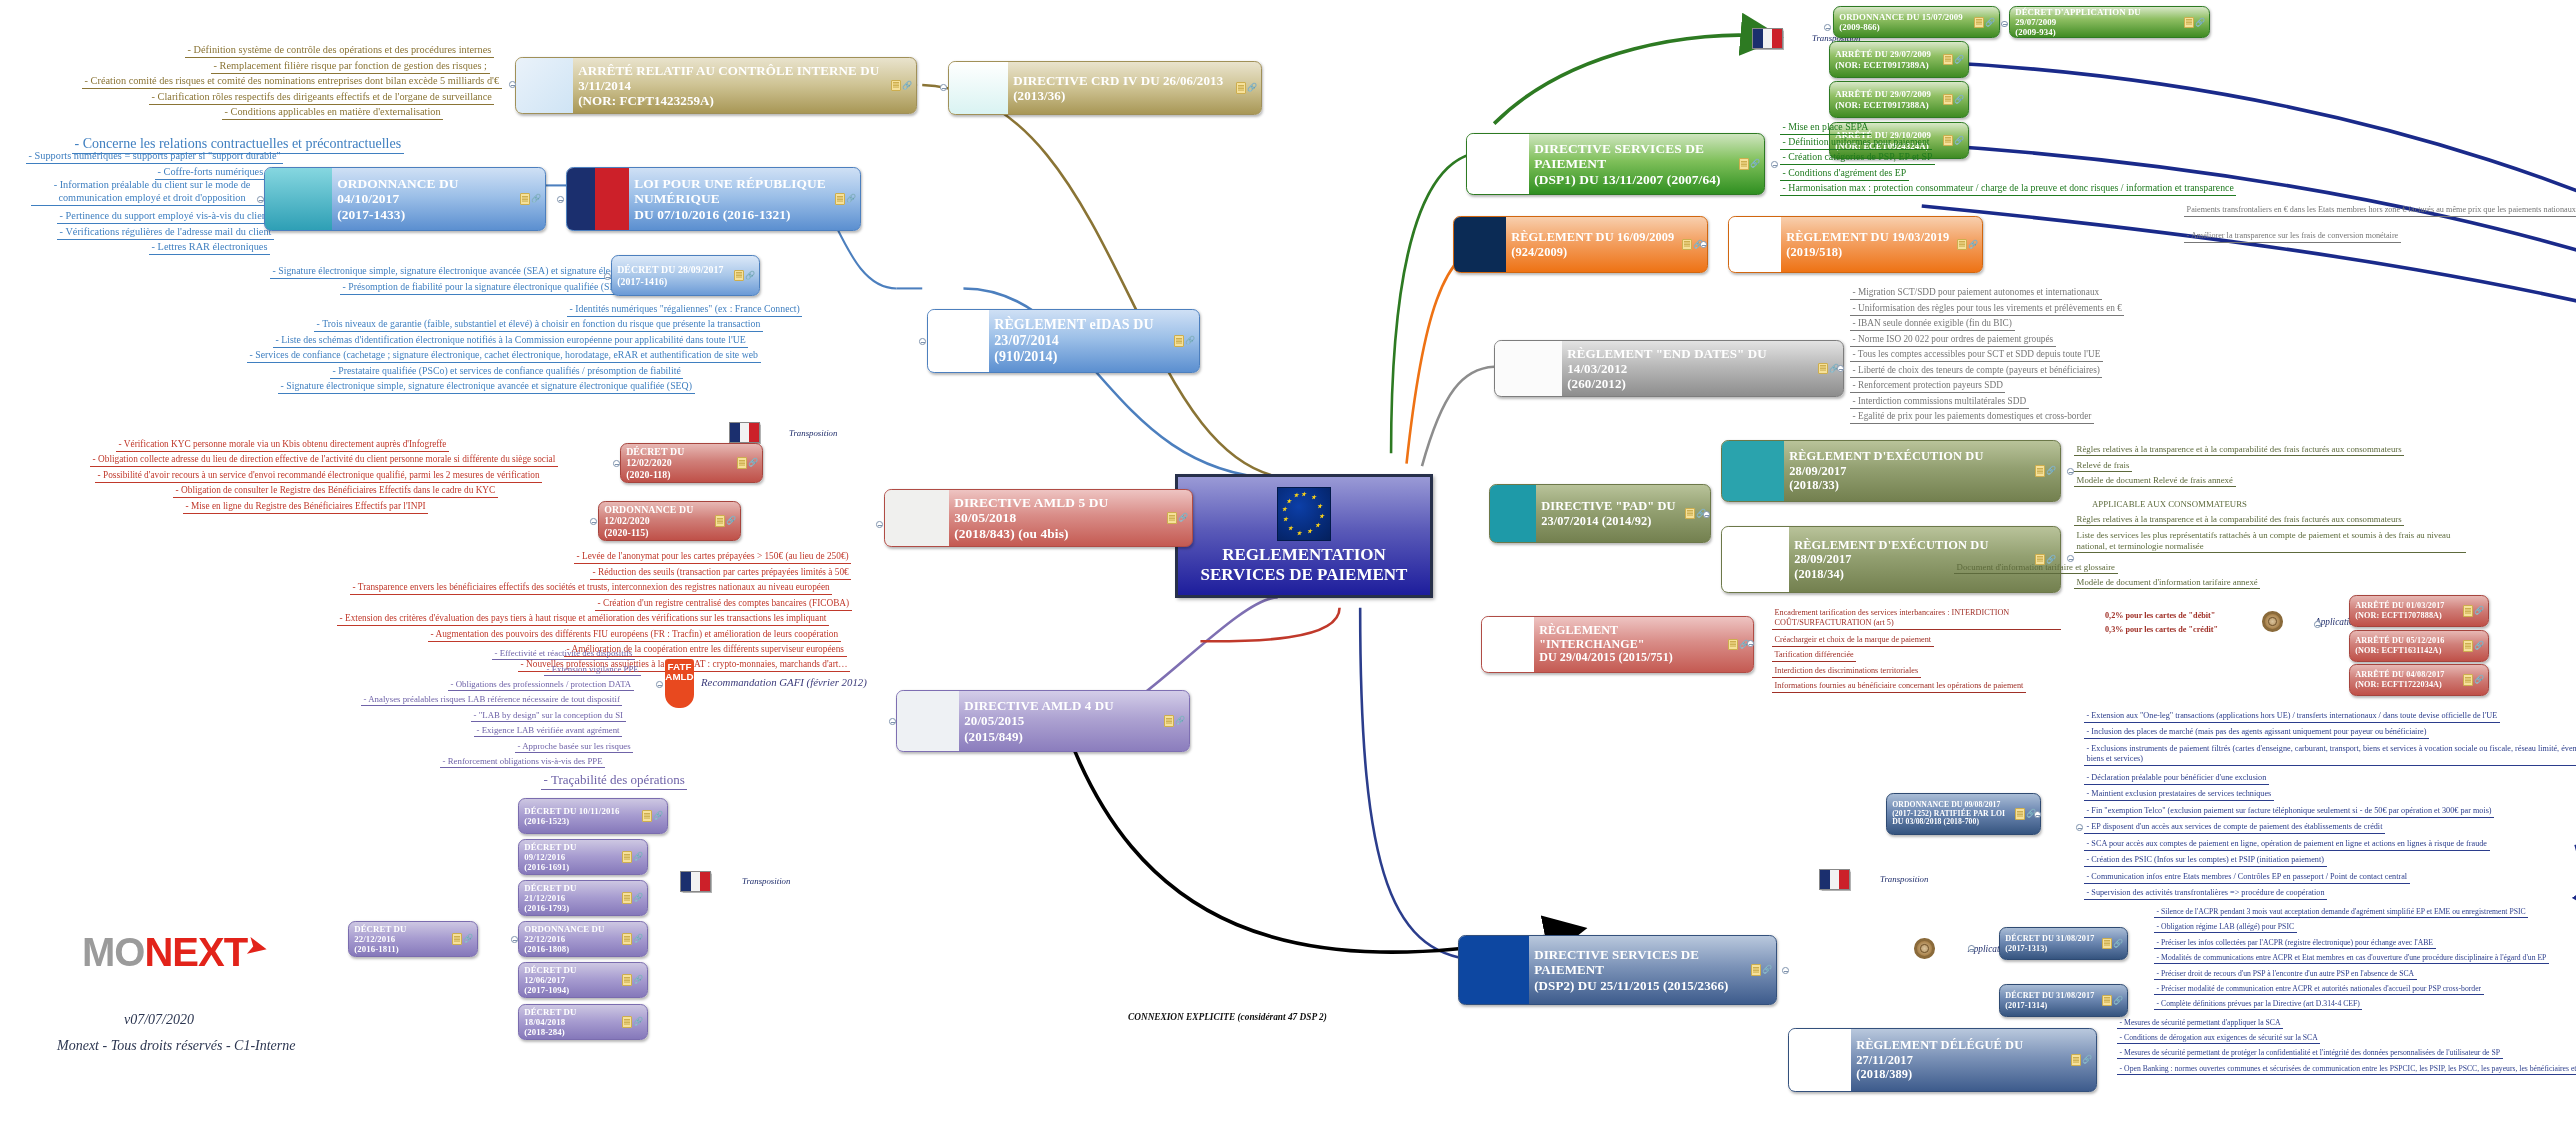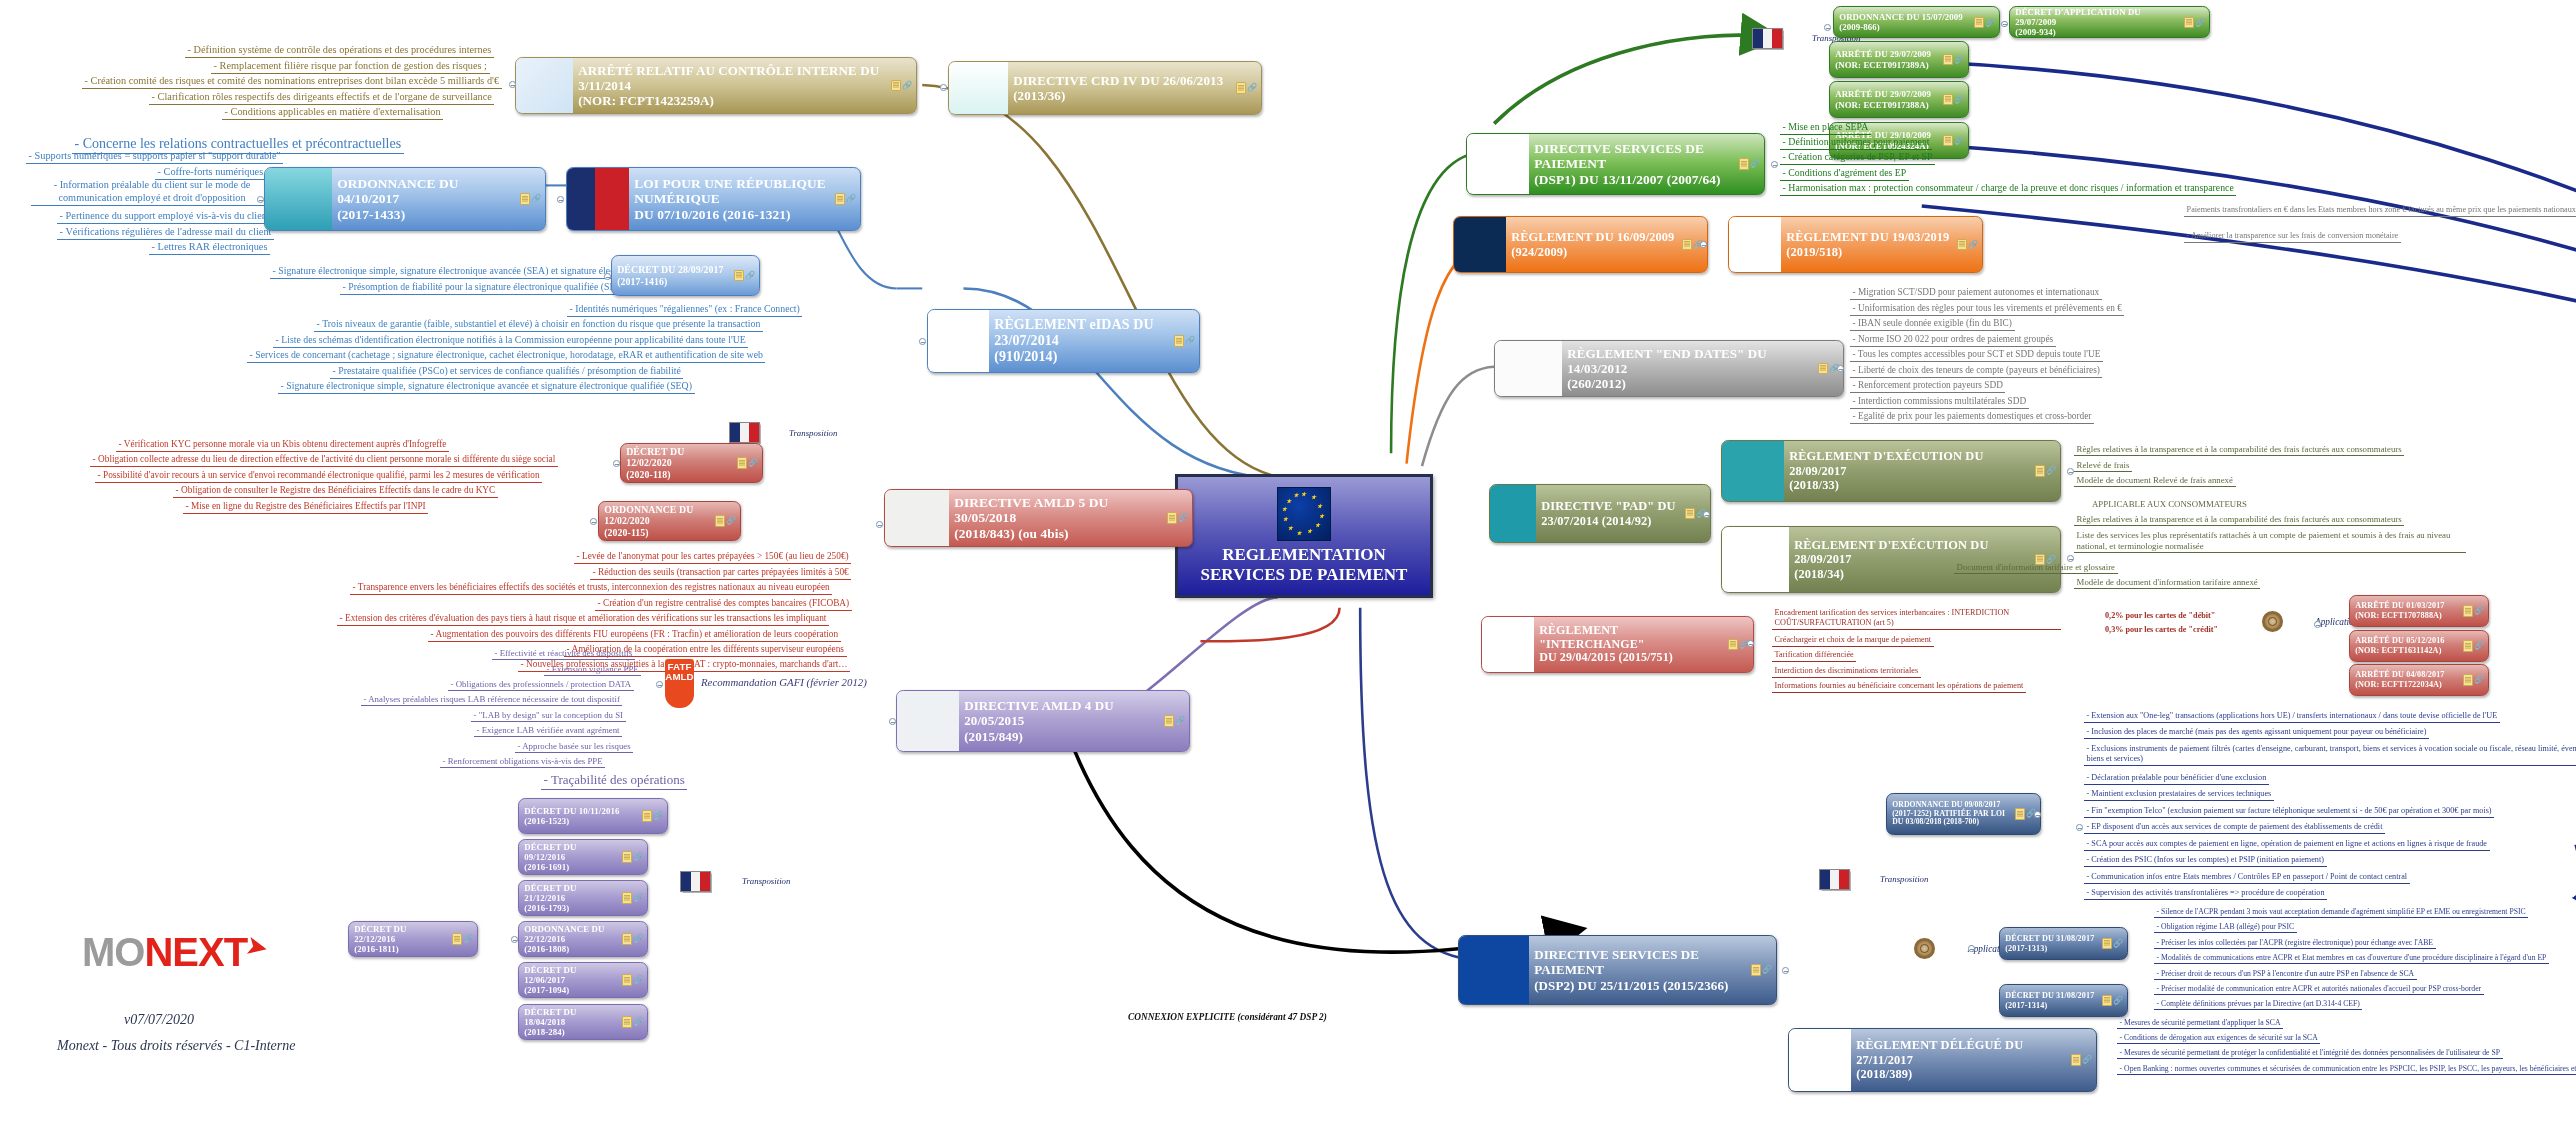--- a/index.html
+++ b/index.html
@@ -267,21 +267,21 @@
     </div>
     <div class="marks">
         <span class="mark-doc"></span>
         <span class="mark-link">🔗</span>
       </div>
   </div>
 
   <div class="leaf c-blue" style="left:567px;top:303px;font-size:9.8px;">- Identités numériques   "régaliennes" (ex : France Connect)</div>
   <div class="leaf c-blue" style="left:314px;top:318px;font-size:9.8px;">- Trois niveaux de garantie (faible, substantiel et élevé) à choisir en fonction du risque que présente la transaction</div>
   <div class="leaf c-blue" style="left:273px;top:334px;font-size:9.8px;">- Liste des  schémas d'identification électronique notifiés à la Commission européenne pour applicabilité dans toute l'UE</div>
-  <div class="leaf c-blue" style="left:247px;top:349px;font-size:9.8px;">- Services de concernant (cachetage ; signature électronique, cachet électronique, horodatage, eRAR et authentification de site web</div>
+  <div class="leaf c-blue" style="left:247px;top:349px;font-size:9.8px;">- Services de confiance (cachetage ; signature électronique, cachet électronique, horodatage, eRAR et authentification de site web</div>
   <div class="leaf c-blue" style="left:330px;top:365px;font-size:9.8px;">- Prestataire qualifiée (PSCo) et services de confiance qualifiés / présomption de fiabilité</div>
   <div class="leaf c-blue" style="left:278px;top:380px;font-size:9.8px;">- Signature électronique simple, signature électronique avancée et  signature électronique qualifiée (SEQ)</div>
 
   <div class="node thm-blue" style="left:927px;top:309px;width:273px;height:64px;font-size:14px;">
     <div class="thumb" style="width:61px;background:#ffffff;"></div>
     <div class="ntext">
       <div>RÈGLEMENT eIDAS DU 23/07/2014</div>
       <div>(910/2014)</div>
     </div>
     <div class="marks">

